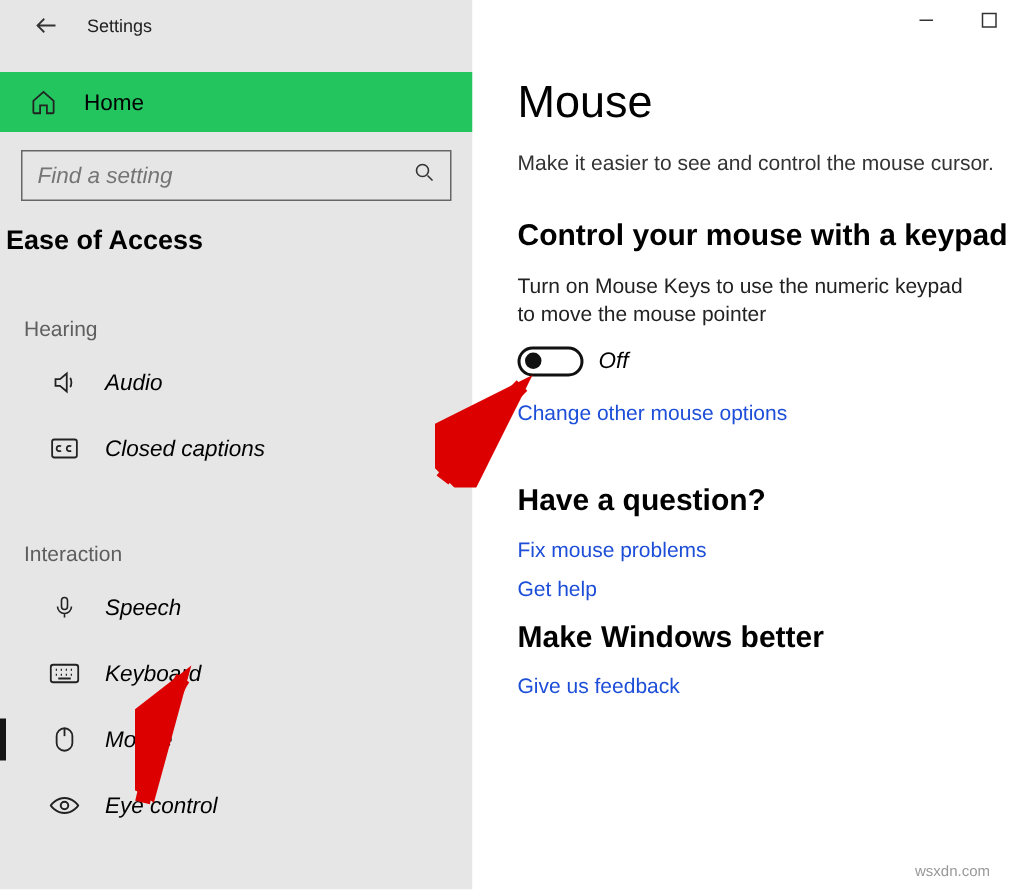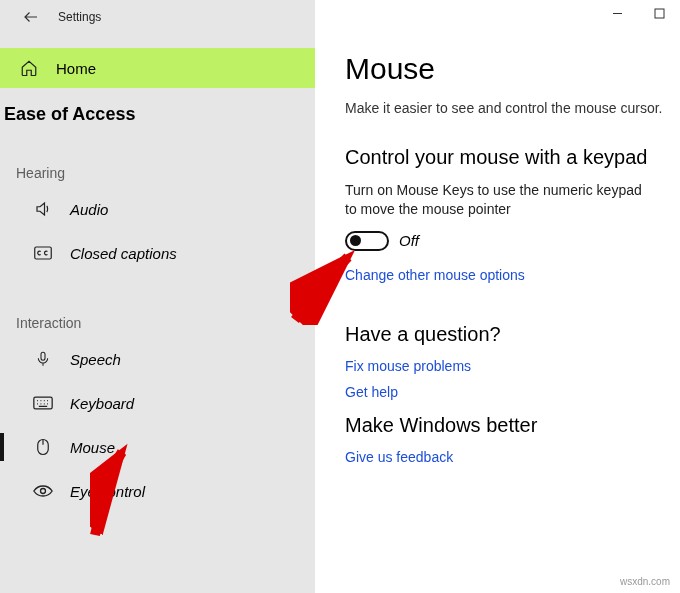--- a/index.html
+++ b/index.html
@@ -66,21 +66,21 @@
     justify-content: center;
     color: #444;
   }
   
   .home-row {
     display: flex;
     align-items: center;
     height: 40px;
     padding-left: 20px;
     margin-top: 16px;
-    background: #bef264;
+    background: #22c55e;
   }
   .home-row .icon { width: 24px; display:flex; align-items:center; }
   .home-row .lbl { margin-left: 12px; font-size: 15px; }
   
   .search-wrap {
     margin: 12px 14px 0 14px;
     position: relative;
   }
   .search-input {
     width: 100%;
@@ -134,21 +134,21 @@
     margin-top: 32px;
     margin-bottom: 14px;
   }
   .page-sub {
     font-size: 14px;
     color: #333;
     margin-bottom: 30px;
   }
   .section-head {
     font-size: 20px;
-    font-weight: 400;
+    font-weight: 700;
     margin: 18px 0 12px 0;
   }
   .desc {
     font-size: 14px;
     color: #222;
     line-height: 1.35;
     max-width: 310px;
   }
   .toggle-row {
     display: flex;
@@ -176,21 +176,21 @@
     font-size: 15px;
   }
   .link {
     color: #1d4ed8;
     font-size: 14px;
     margin: 10px 0;
     display: block;
   }
   .watermark {
     position: absolute;
-    right: 10px;
+    right: 20px;
     bottom: 6px;
     font-size: 10px;
     color: #999;
   }
   
   .arrow-svg {
     position: absolute;
     pointer-events: none;
   }
 </style>
@@ -210,20 +210,29 @@
 
     <div class="home-row">
       <span class="icon">
         <svg width="18" height="18" viewBox="0 0 24 24" fill="none" stroke="#222" stroke-width="1.6">
             <path d="M3 11l9-8 9 8v10a1 1 0 0 1-1 1h-5v-7h-6v7H4a1 1 0 0 1-1-1z"></path>
           </svg>
       </span>
       <span class="lbl">Home</span>
     </div>
 
+    <div class="search-wrap">
+      <input class="search-input" placeholder="Find a setting" style="">
+      <span class="search-icon">
+        <svg width="16" height="16" viewBox="0 0 24 24" fill="none" stroke="#333" stroke-width="1.6">
+            <circle cx="10" cy="10" r="6"></circle>
+            <path d="M20 20l-5-5"></path>
+          </svg>
+      </span>
+    </div>
 
     <div class="cat-head">Ease of Access</div>
 
     <div class="group-head">Hearing</div>
     <div class="nav-item">
       <span class="icon">
         <svg width="18" height="18" viewBox="0 0 24 24" fill="none" stroke="#222" stroke-width="1.6">
             <path d="M4 9v6h4l6 5V4l-6 5H4z"></path>
             <path d="M17 8c1.5 1.5 1.5 6.5 0 8"></path>
           </svg>

